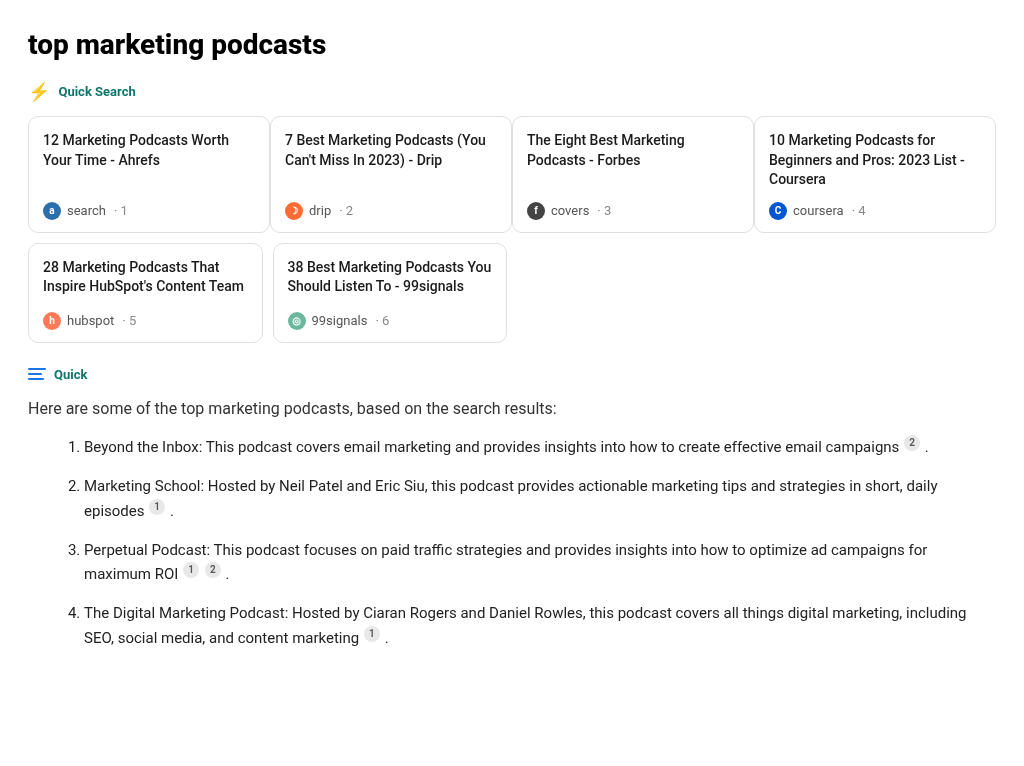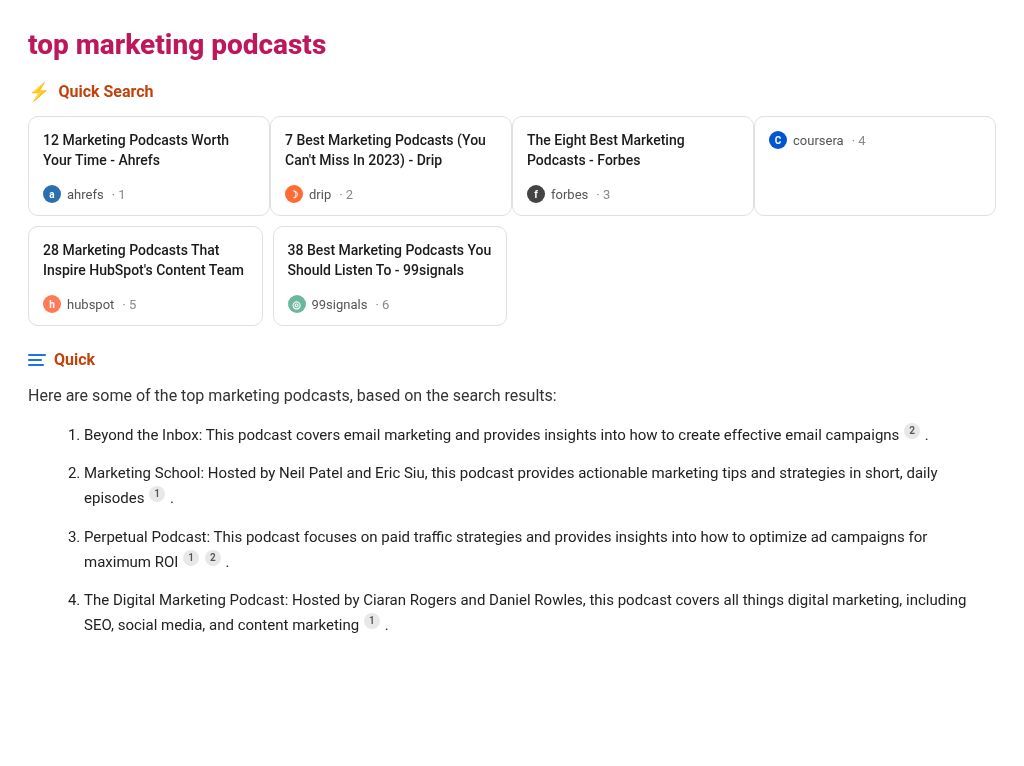--- a/index.html
+++ b/index.html
@@ -6,33 +6,33 @@
     body {
       font-family: -apple-system, BlinkMacSystemFont, 'Segoe UI', Roboto, sans-serif;
       background: #fff;
       color: #1a1a1a;
       padding: 28px 28px 40px 28px;
       max-width: 1024px;
     }
     .page-title {
       font-size: 28px;
       font-weight: 800;
-      color: #be185d;
+      color: #000000;
       margin-bottom: 20px;
     }
     .section-header {
       display: flex;
       align-items: center;
       gap: 8px;
       margin-bottom: 14px;
     }
     .section-header-label {
-      font-size: 16px;
+      font-size: 13px;
       font-weight: 700;
-      color: #c2410c;
+      color: #0f766e;
     }
     .lightning-icon {
       color: #1a73e8;
       font-size: 18px;
     }
     .lines-icon {
       color: #1a73e8;
       font-size: 18px;
       display: flex;
       flex-direction: column;
@@ -151,44 +151,45 @@
   <span class="lightning-icon">⚡</span>
   <span class="section-header-label">Quick Search</span>
 </div>
 
 <div class="cards-grid">
 
   <div class="card">
     <div class="card-title">12 Marketing Podcasts Worth Your Time - Ahrefs</div>
     <div class="card-meta">
       <div class="card-favicon favicon-ahrefs">a</div>
-      <span>ahrefs</span>
+      <span>search</span>
       <span class="card-num">· <span>1</span></span>
     </div>
   </div>
 
   <div class="card">
     <div class="card-title">7 Best Marketing Podcasts (You Can't Miss In 2023) - Drip</div>
     <div class="card-meta">
       <div class="card-favicon favicon-drip">☽</div>
       <span>drip</span>
       <span class="card-num">· <span>2</span></span>
     </div>
   </div>
 
   <div class="card">
     <div class="card-title">The Eight Best Marketing Podcasts - Forbes</div>
     <div class="card-meta">
       <div class="card-favicon favicon-forbes">f</div>
-      <span>forbes</span>
+      <span>covers</span>
       <span class="card-num">· <span>3</span></span>
     </div>
   </div>
 
   <div class="card">
+    <div class="card-title">10 Marketing Podcasts for Beginners and Pros: 2023 List - Coursera</div>
     <div class="card-meta">
       <div class="card-favicon favicon-coursera">C</div>
       <span>coursera</span>
       <span class="card-num">· <span>4</span></span>
     </div>
   </div>
 
 </div>
 
 <div class="cards-grid-row2">

